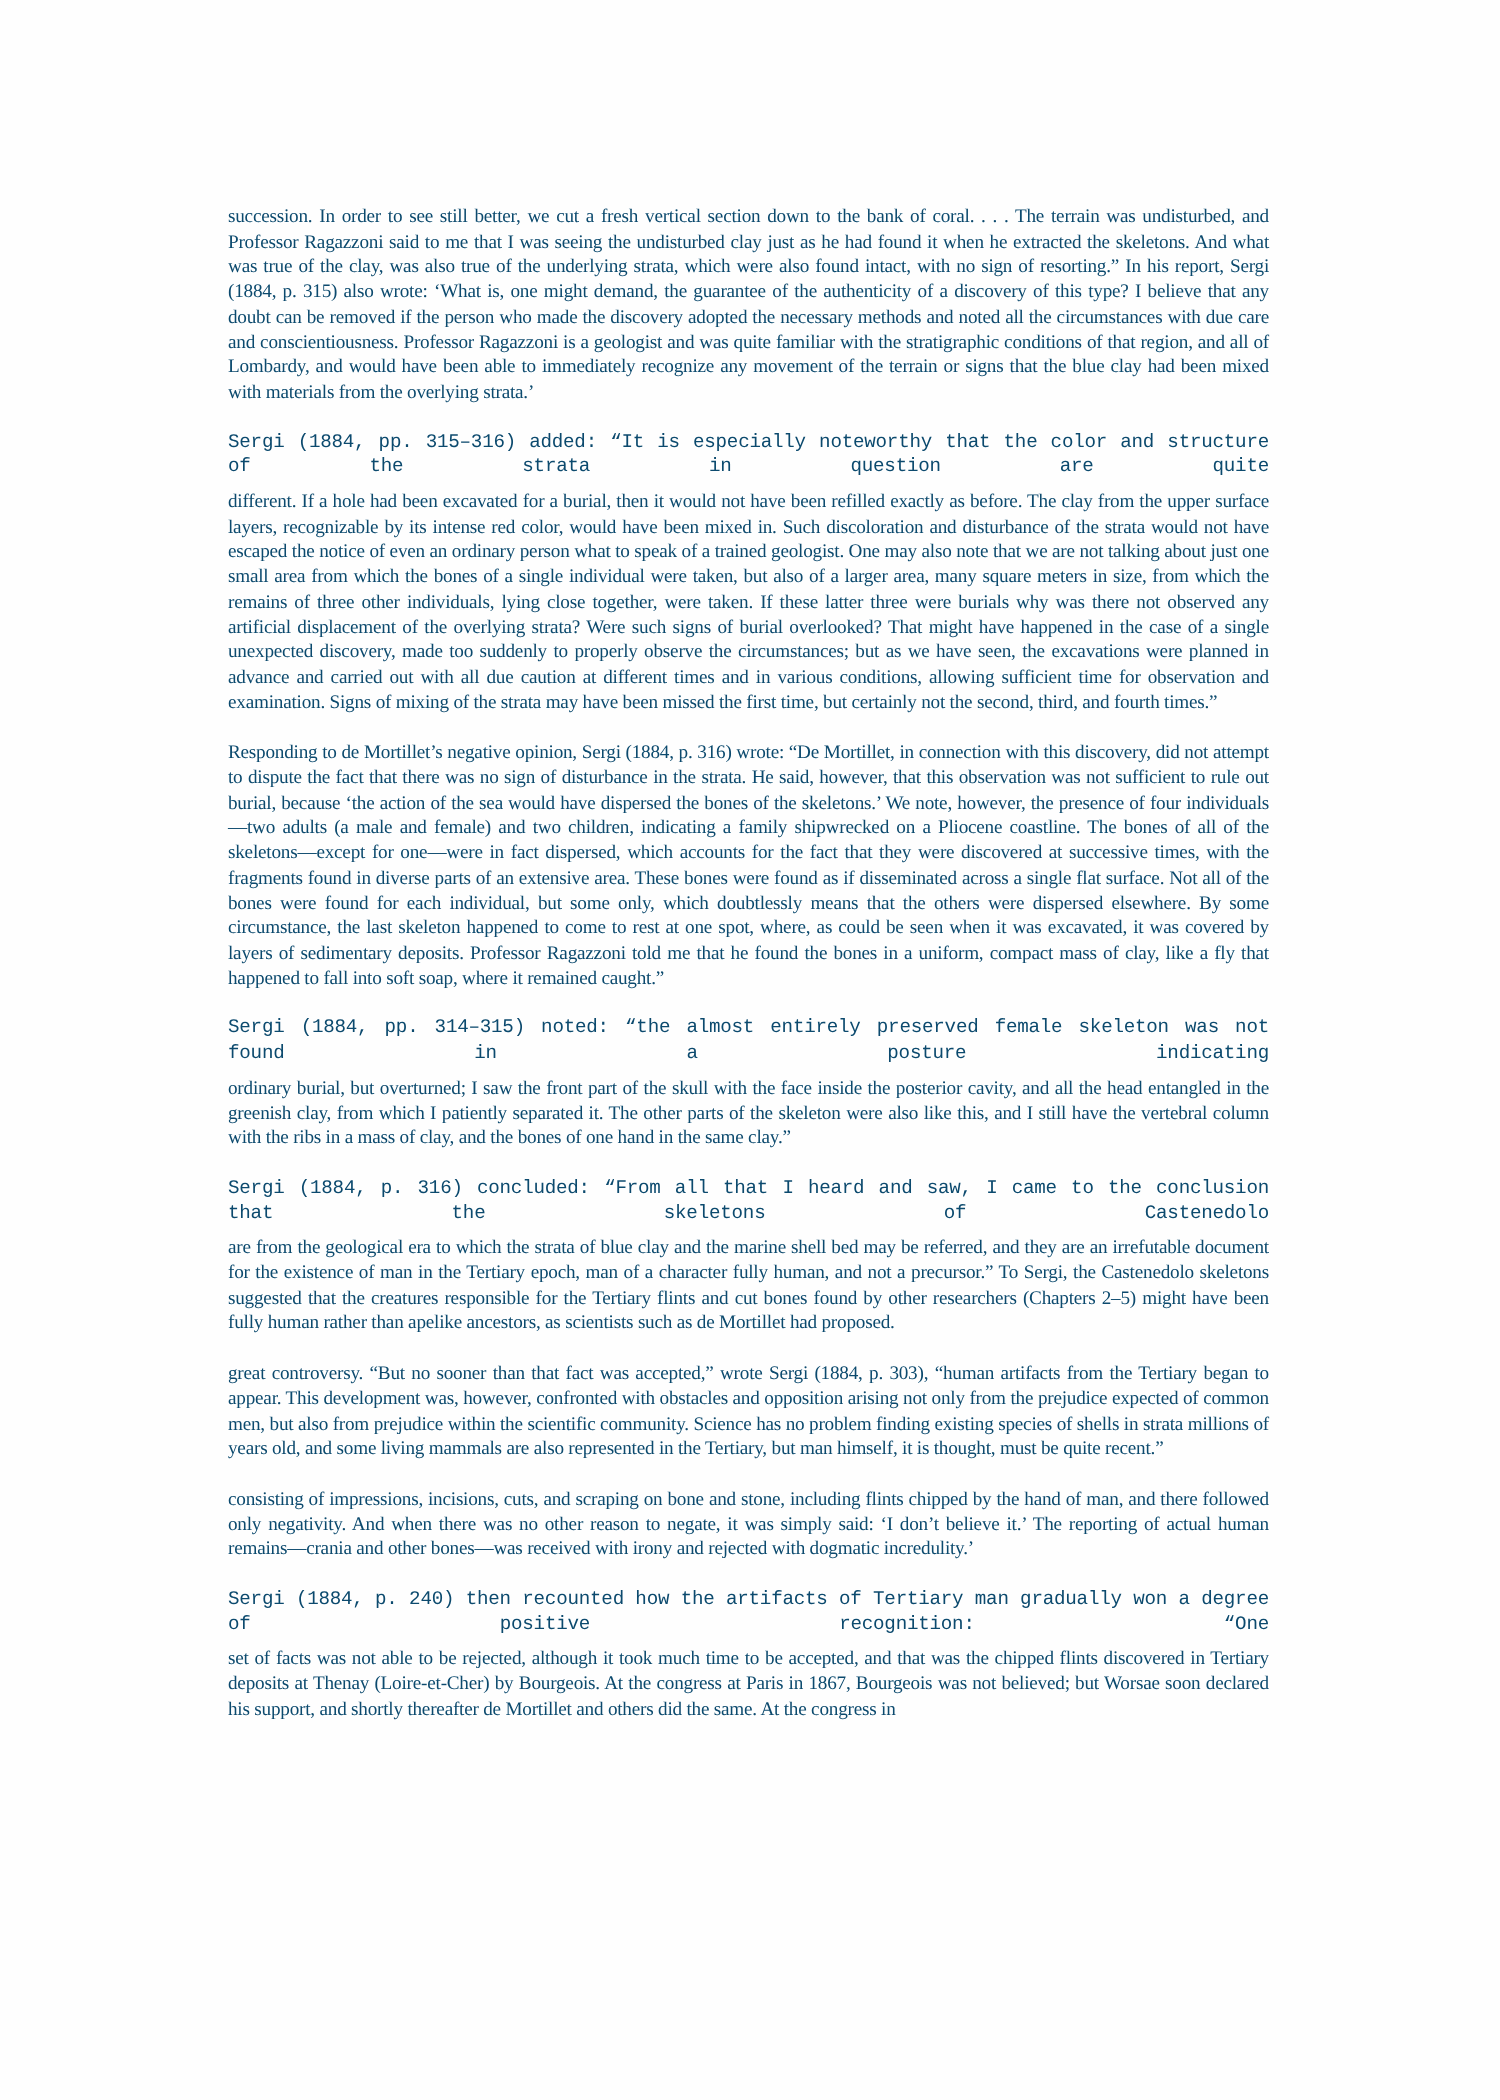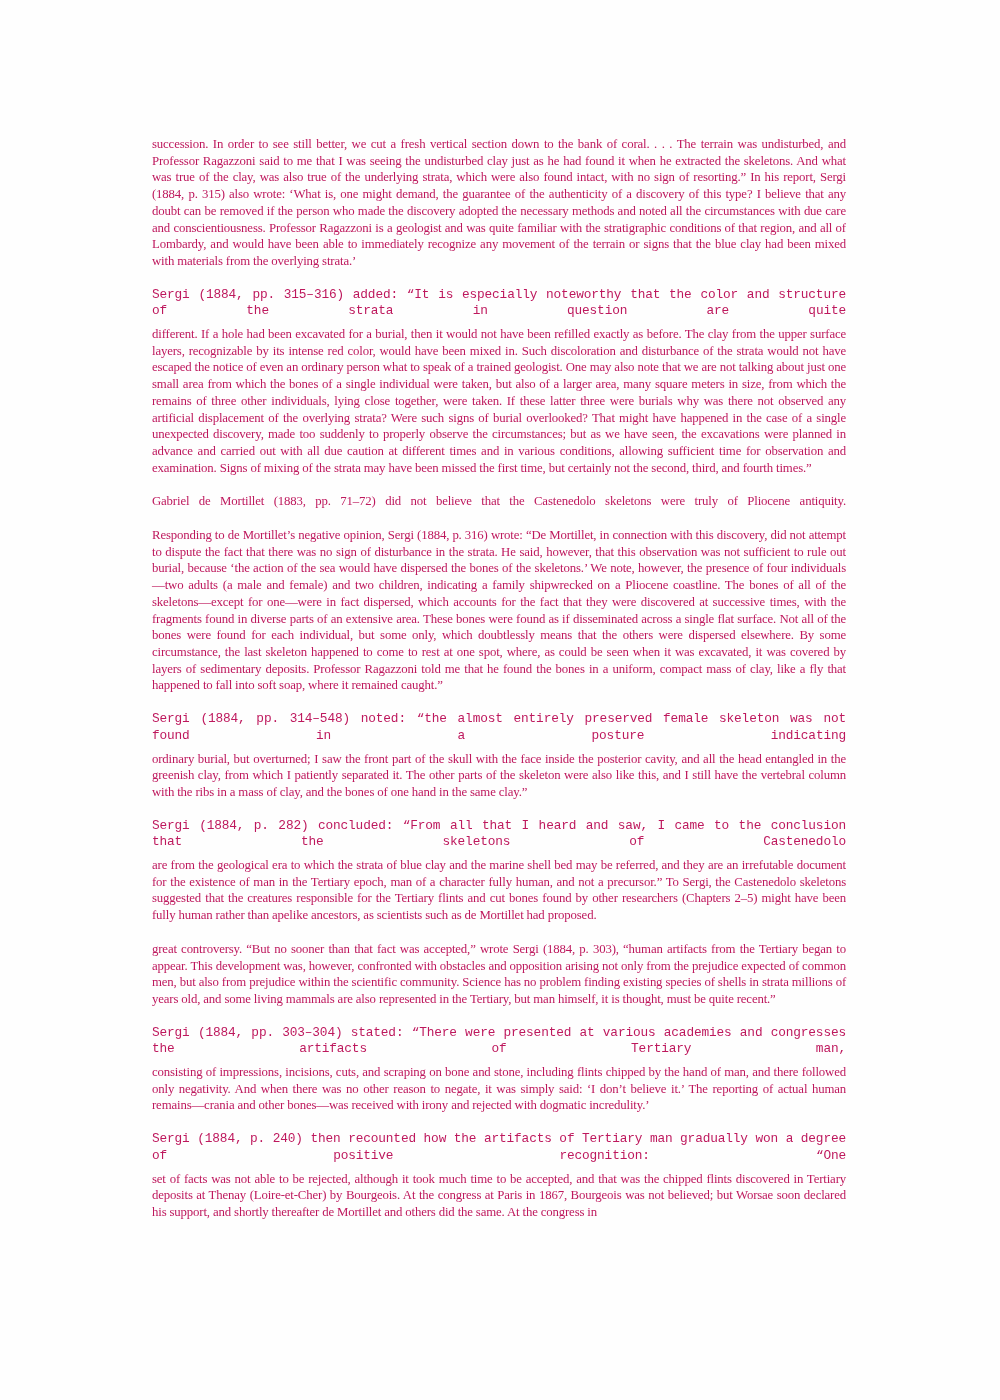--- a/index.html
+++ b/index.html
@@ -15,21 +15,21 @@
     overflow: hidden;
   }
   .text-block {
     position: absolute;
     left: 152px;
     top: 136px;
     width: 694px;
     font-family: "Liberation Serif", "DejaVu Serif", serif;
     font-size: 12.8px;
     line-height: 16.7px;
-    color: #be185d;
+    color: #0c4a6e;
     letter-spacing: -0.15px;
   }
   .para {
     margin: 0 0 17px 0;
     text-align: justify;
   }
   .para-lead {
     text-align: justify;
     text-align-last: justify;
     margin-bottom: 6px;
@@ -50,44 +50,40 @@
 
     <div class="para">
       <div class="para-body">succession. In order to see still better, we cut a fresh vertical section down to the bank of coral. . . . The terrain was undisturbed, and Professor Ragazzoni said to me that I was seeing the undisturbed clay just as he had found it when he extracted the skeletons. And what was true of the clay, was also true of the underlying strata, which were also found intact, with no sign of resorting.” In his report, Sergi (1884, p. 315) also wrote: ‘What is, one might demand, the guarantee of the authenticity of a discovery of this type? I believe that any doubt can be removed if the person who made the discovery adopted the necessary methods and noted all the circumstances with due care and conscientiousness. Professor Ragazzoni is a geologist and was quite familiar with the stratigraphic conditions of that region, and all of Lombardy, and would have been able to immediately recognize any movement of the terrain or signs that the blue clay had been mixed with materials from the overlying strata.’</div>
     </div>
 
     <div class="para">
       <div class="para-lead">Sergi (1884, pp. 315–316) added: “It is especially noteworthy that the color and structure of the strata in question are quite</div>
       <div class="para-body">different. If a hole had been excavated for a burial, then it would not have been refilled exactly as before. The clay from the upper surface layers, recognizable by its intense red color, would have been mixed in. Such discoloration and disturbance of the strata would not have escaped the notice of even an ordinary person what to speak of a trained geologist. One may also note that we are not talking about just one small area from which the bones of a single individual were taken, but also of a larger area, many square meters in size, from which the remains of three other individuals, lying close together, were taken. If these latter three were burials why was there not observed any artificial displacement of the overlying strata? Were such signs of burial overlooked? That might have happened in the case of a single unexpected discovery, made too suddenly to properly observe the circumstances; but as we have seen, the excavations were planned in advance and carried out with all due caution at different times and in various conditions, allowing sufficient time for observation and examination. Signs of mixing of the strata may have been missed the first time, but certainly not the second, third, and fourth times.”</div>
     </div>
 
-    <div class="para">
-      <div class="para-body justify-last">Gabriel de Mortillet (1883, pp. 71–72) did not believe that the Castenedolo skeletons were truly of Pliocene antiquity.</div>
-    </div>
 
     <div class="para">
       <div class="para-body">Responding to de Mortillet’s negative opinion, Sergi (1884, p. 316) wrote: “De Mortillet, in connection with this discovery, did not attempt to dispute the fact that there was no sign of disturbance in the strata. He said, however, that this observation was not sufficient to rule out burial, because ‘the action of the sea would have dispersed the bones of the skeletons.’ We note, however, the presence of four individuals—two adults (a male and female) and two children, indicating a family shipwrecked on a Pliocene coastline. The bones of all of the skeletons—except for one—were in fact dispersed, which accounts for the fact that they were discovered at successive times, with the fragments found in diverse parts of an extensive area. These bones were found as if disseminated across a single flat surface. Not all of the bones were found for each individual, but some only, which doubtlessly means that the others were dispersed elsewhere. By some circumstance, the last skeleton happened to come to rest at one spot, where, as could be seen when it was excavated, it was covered by layers of sedimentary deposits. Professor Ragazzoni told me that he found the bones in a uniform, compact mass of clay, like a fly that happened to fall into soft soap, where it remained caught.”</div>
     </div>
 
     <div class="para">
-      <div class="para-lead">Sergi (1884, pp. 314–548) noted: “the almost entirely preserved female skeleton was not found in a posture indicating</div>
+      <div class="para-lead">Sergi (1884, pp. 314–315) noted: “the almost entirely preserved female skeleton was not found in a posture indicating</div>
       <div class="para-body">ordinary burial, but overturned; I saw the front part of the skull with the face inside the posterior cavity, and all the head entangled in the greenish clay, from which I patiently separated it. The other parts of the skeleton were also like this, and I still have the vertebral column with the ribs in a mass of clay, and the bones of one hand in the same clay.”</div>
     </div>
 
     <div class="para">
-      <div class="para-lead">Sergi (1884, p. 282) concluded: “From all that I heard and saw, I came to the conclusion that the skeletons of Castenedolo</div>
+      <div class="para-lead">Sergi (1884, p. 316) concluded: “From all that I heard and saw, I came to the conclusion that the skeletons of Castenedolo</div>
       <div class="para-body">are from the geological era to which the strata of blue clay and the marine shell bed may be referred, and they are an irrefutable document for the existence of man in the Tertiary epoch, man of a character fully human, and not a precursor.” To Sergi, the Castenedolo skeletons suggested that the creatures responsible for the Tertiary flints and cut bones found by other researchers (Chapters 2–5) might have been fully human rather than apelike ancestors, as scientists such as de Mortillet had proposed.</div>
     </div>
 
     <div class="para">
       <div class="para-body">great controversy. “But no sooner than that fact was accepted,” wrote Sergi (1884, p. 303), “human artifacts from the Tertiary began to appear. This development was, however, confronted with obstacles and opposition arising not only from the prejudice expected of common men, but also from prejudice within the scientific community. Science has no problem finding existing species of shells in strata millions of years old, and some living mammals are also represented in the Tertiary, but man himself, it is thought, must be quite recent.”</div>
     </div>
 
     <div class="para">
-      <div class="para-lead">Sergi (1884, pp. 303–304) stated: “There were presented at various academies and congresses the artifacts of Tertiary man,</div>
       <div class="para-body">consisting of impressions, incisions, cuts, and scraping on bone and stone, including flints chipped by the hand of man, and there followed only negativity. And when there was no other reason to negate, it was simply said: ‘I don’t believe it.’ The reporting of actual human remains—crania and other bones—was received with irony and rejected with dogmatic incredulity.’</div>
     </div>
 
     <div class="para">
       <div class="para-lead">Sergi (1884, p. 240) then recounted how the artifacts of Tertiary man gradually won a degree of positive recognition: “One</div>
       <div class="para-body">set of facts was not able to be rejected, although it took much time to be accepted, and that was the chipped flints discovered in Tertiary deposits at Thenay (Loire-et-Cher) by Bourgeois. At the congress at Paris in 1867, Bourgeois was not believed; but Worsae soon declared his support, and shortly thereafter de Mortillet and others did the same. At the congress in</div>
     </div>
 
   </div>
 </div>

